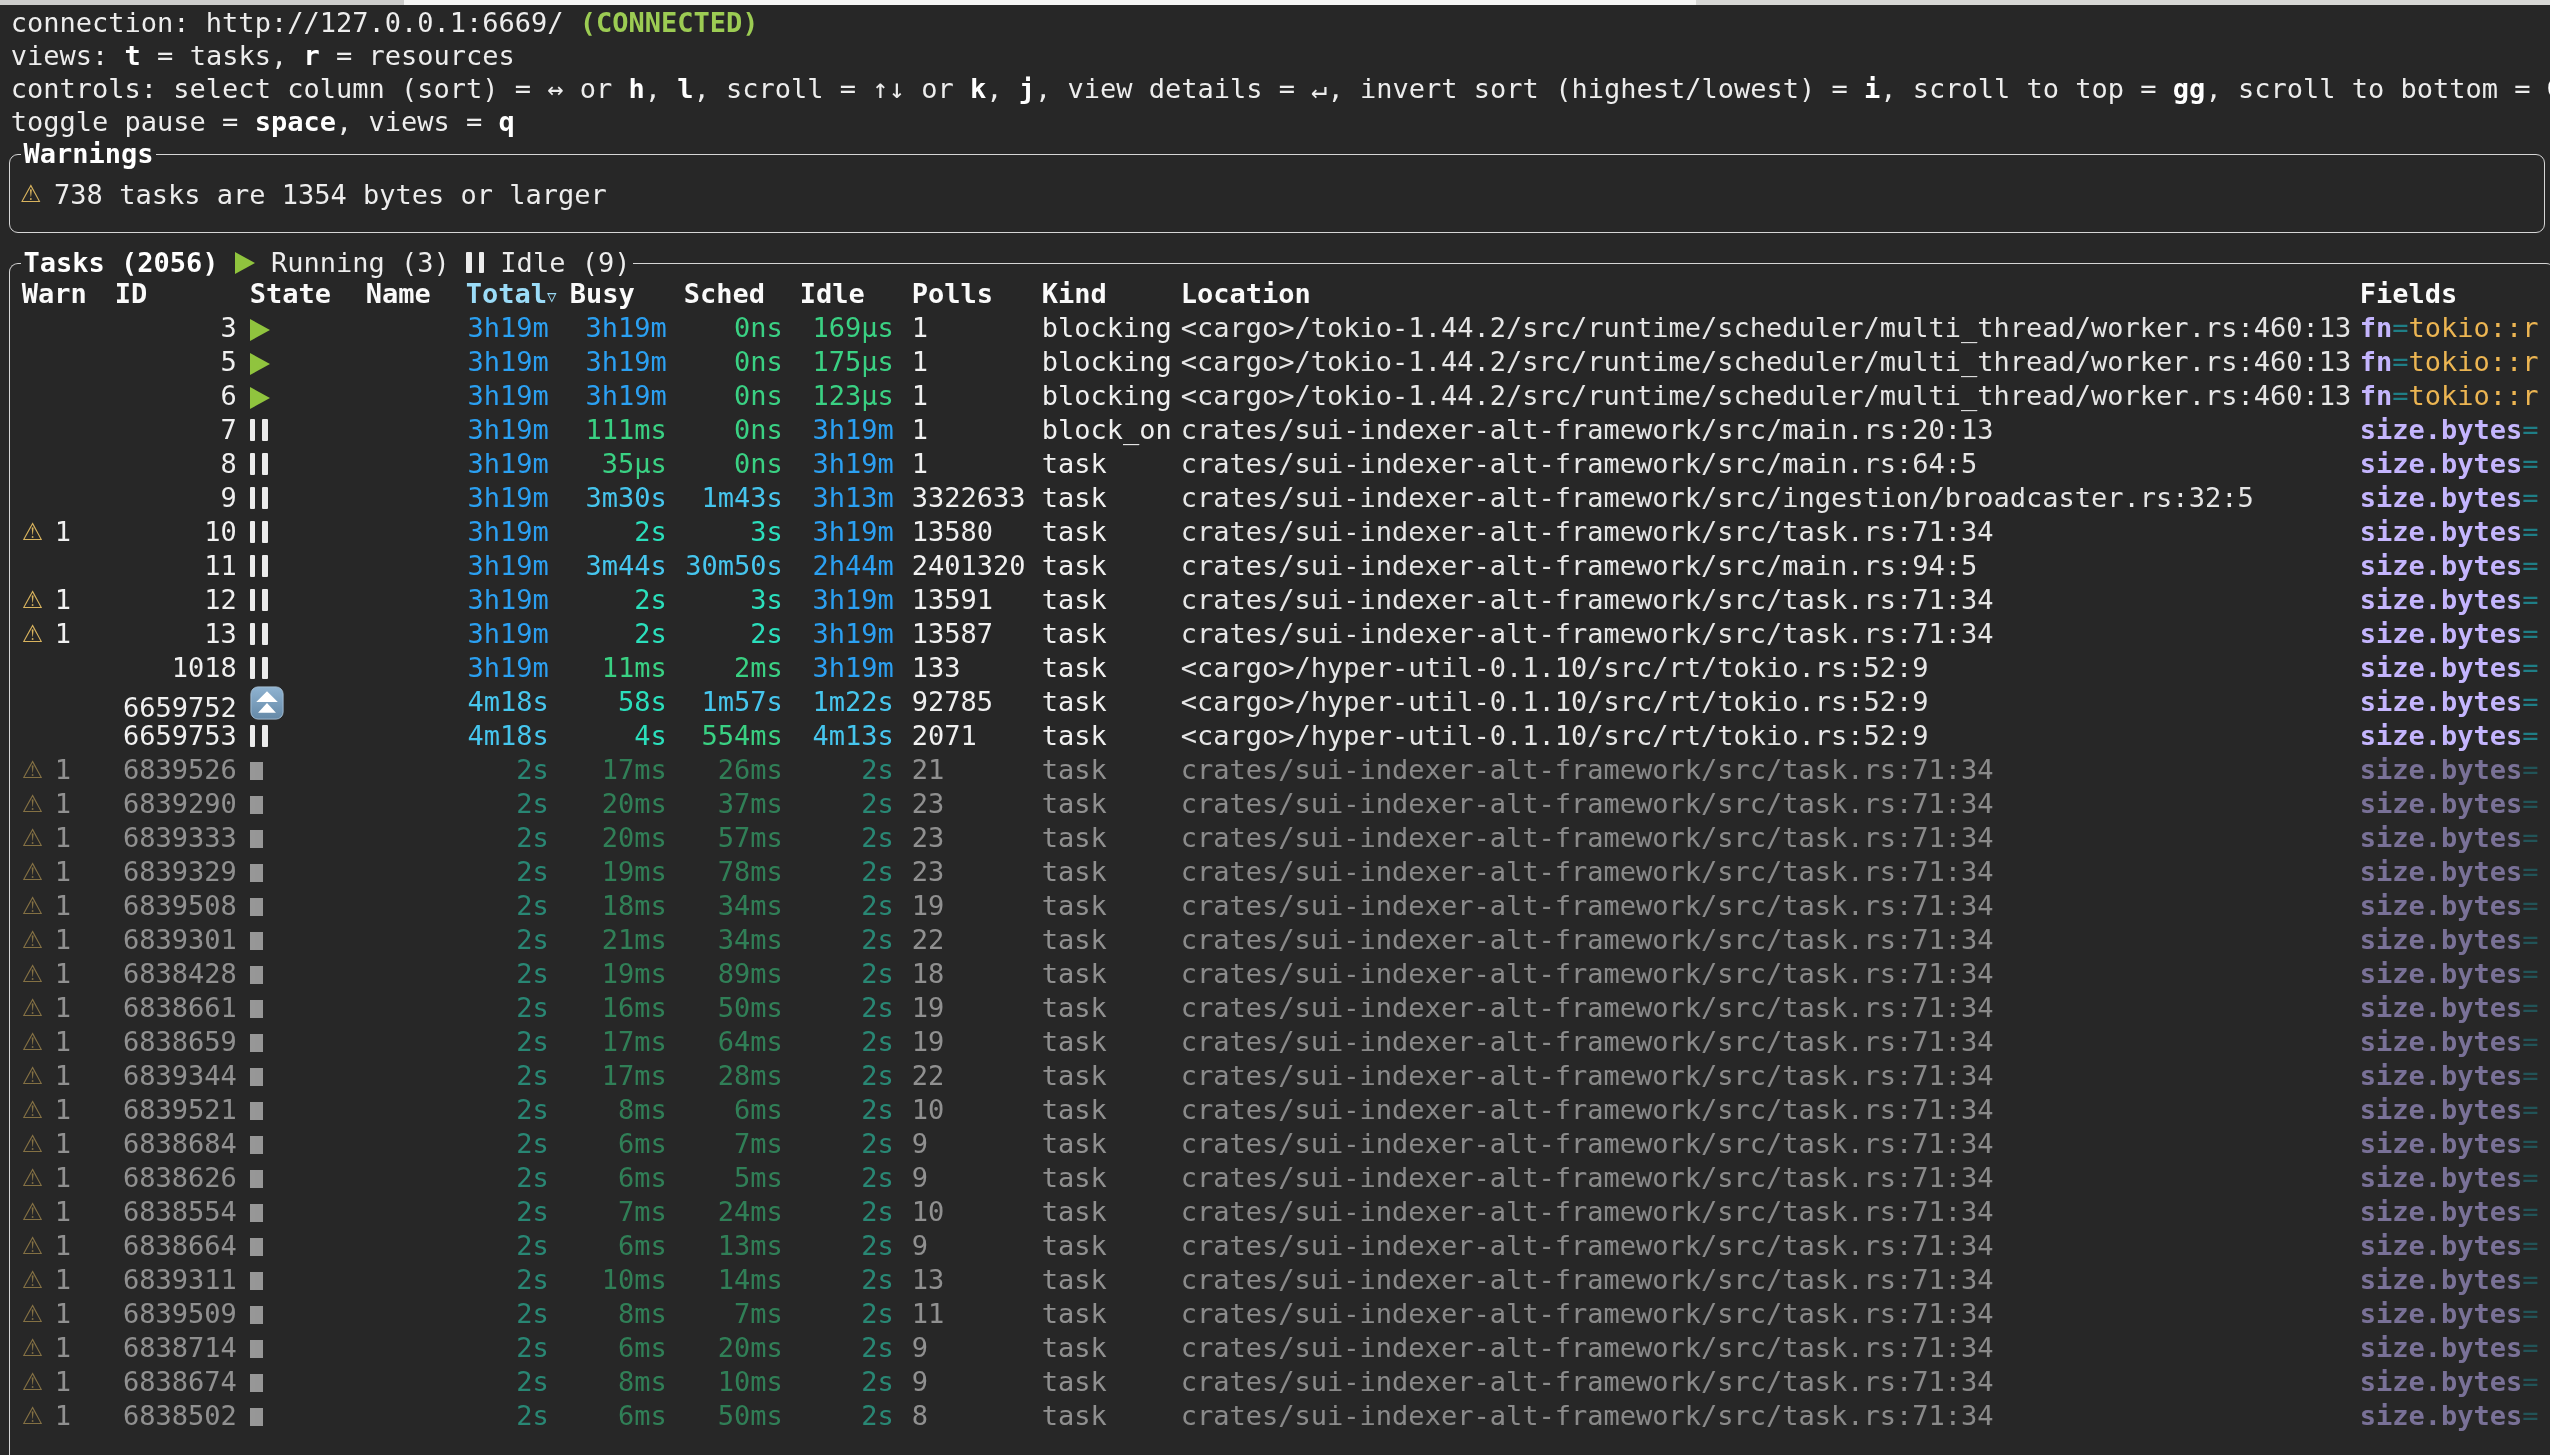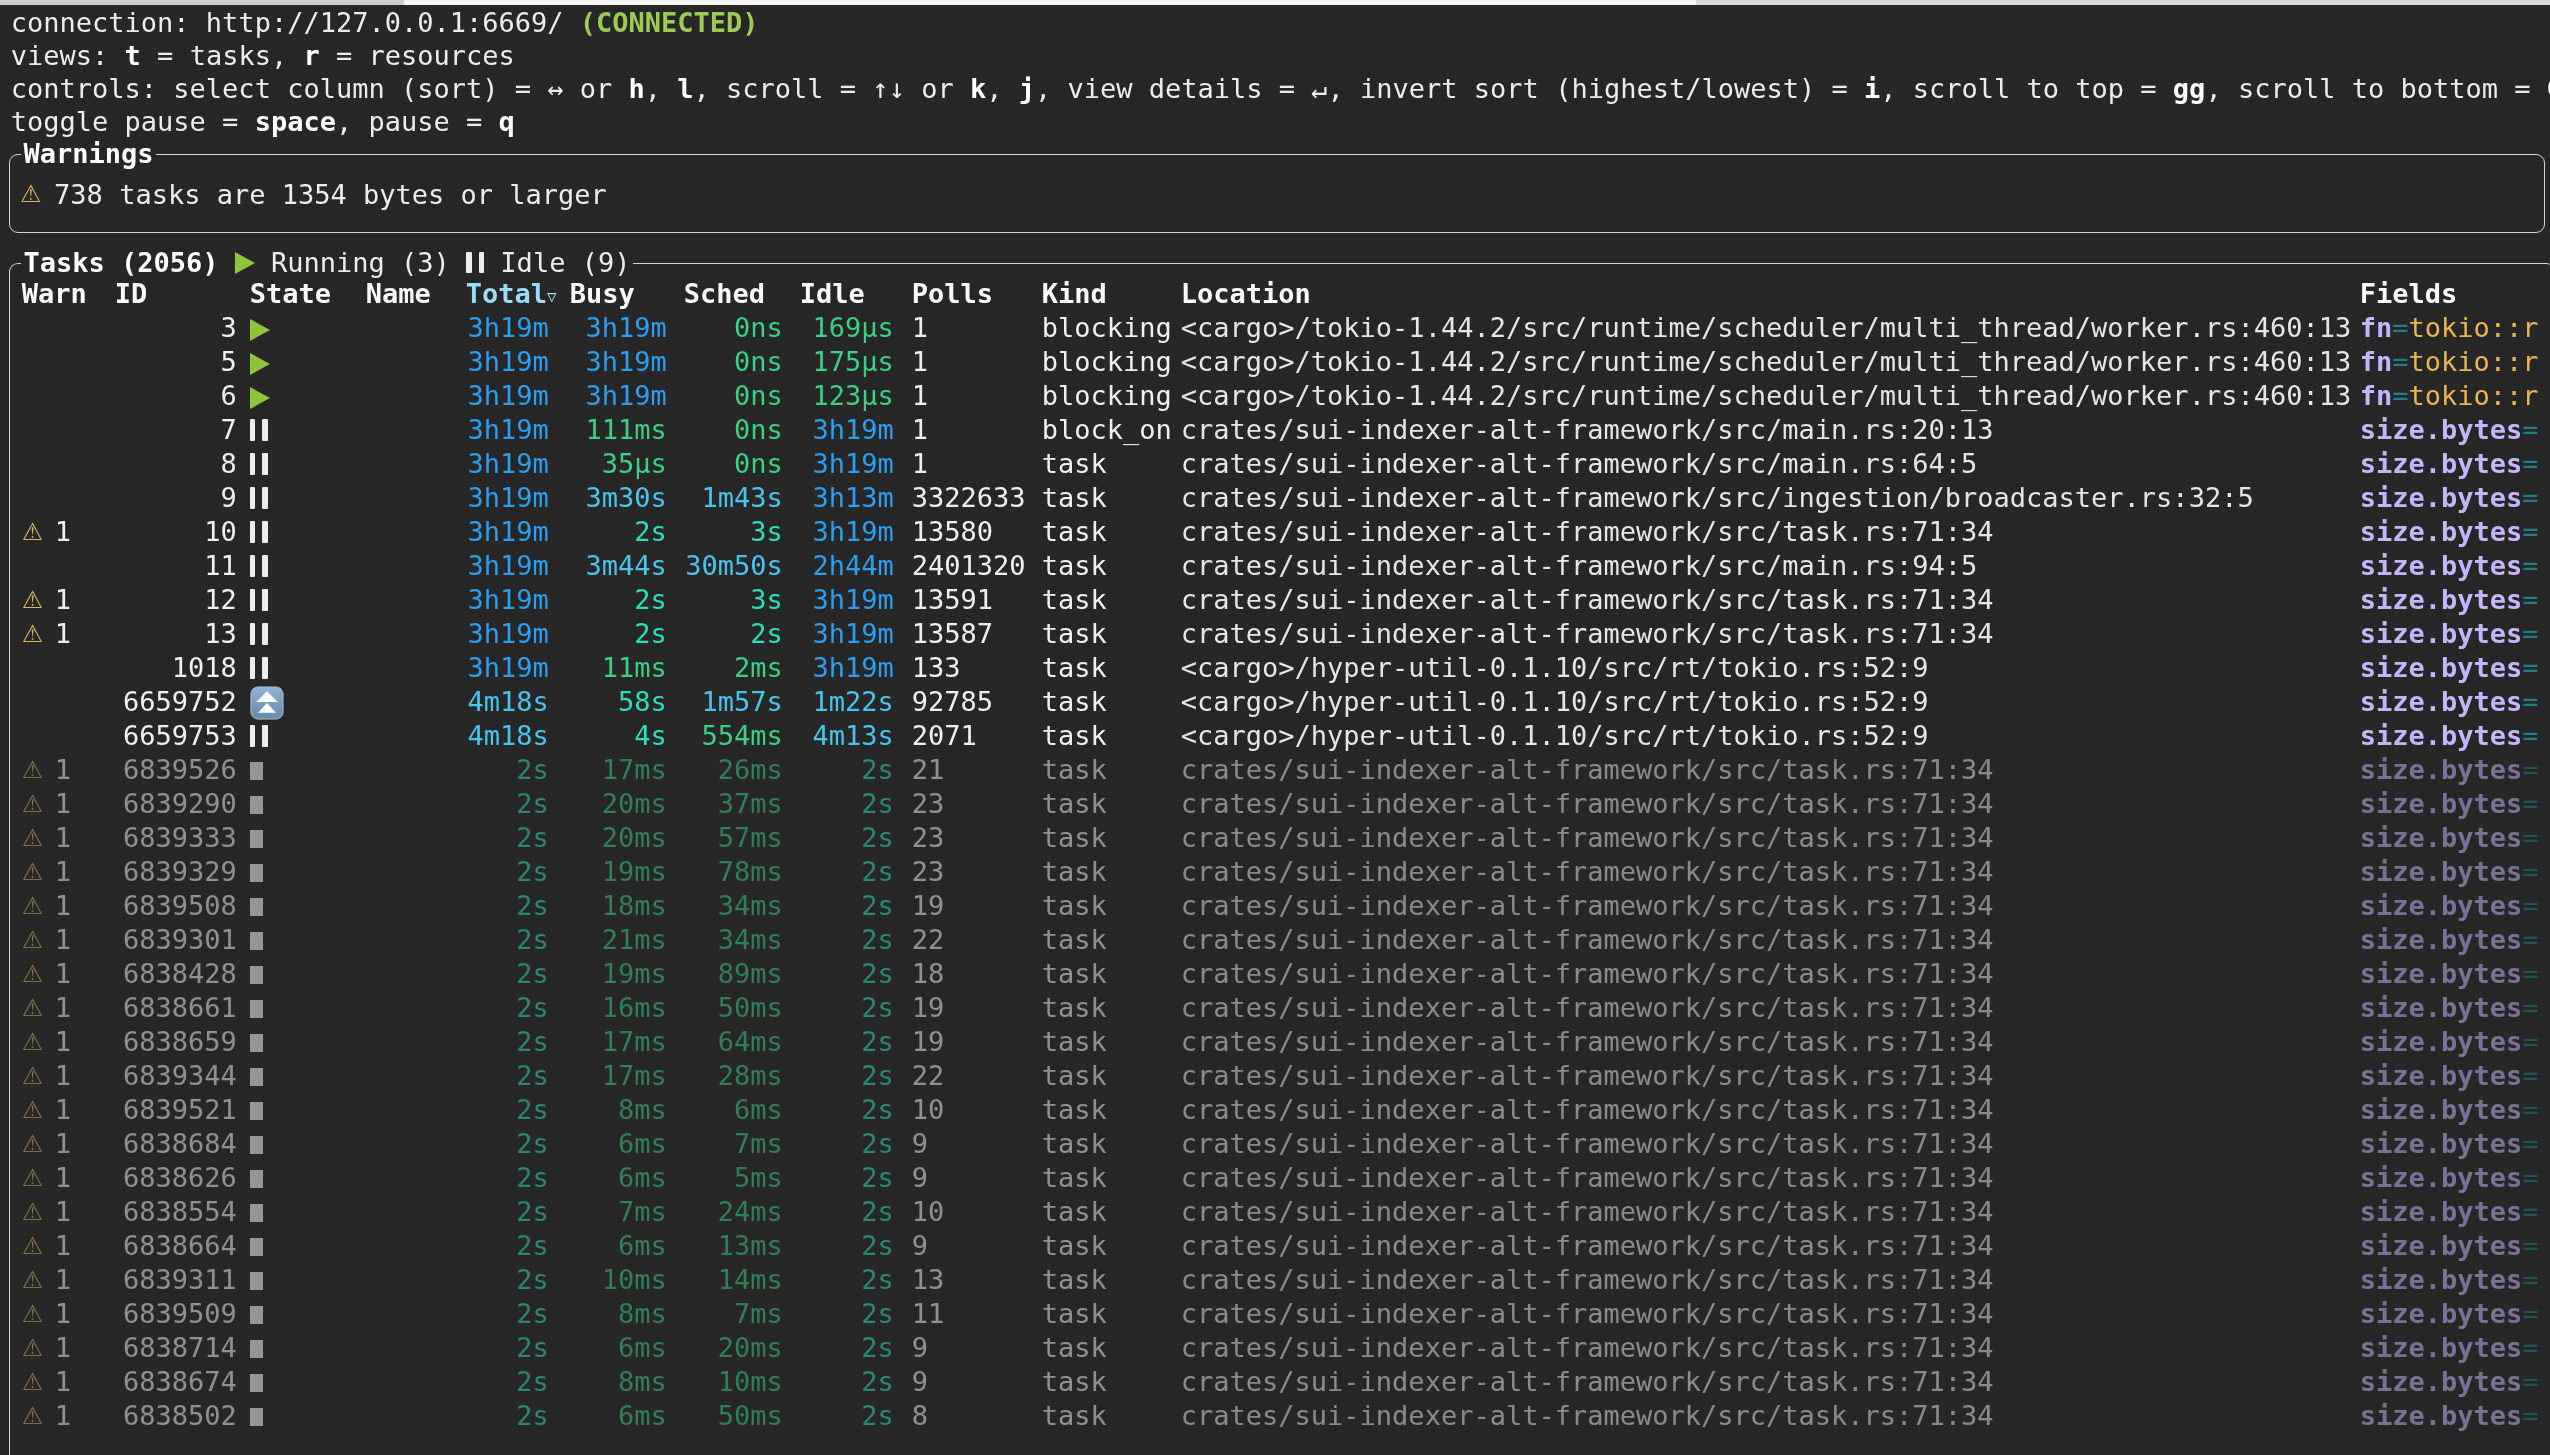--- a/index.html
+++ b/index.html
@@ -70,21 +70,21 @@
   <div id="top-sliver">
     <span class="sl" id="sl1"></span>
     <span class="sl" id="sl2"></span>
     <span class="sl" id="sl3"></span>
   </div>
 
   <div id="topbar">
       <div class="tline"><span>connection: http://127.0.0.1:6669/ </span><span class="green">(CONNECTED)</span></div>
       <div class="tline"><span>views: </span><span class="bold">t</span><span> = tasks, </span><span class="bold">r</span><span> = resources</span></div>
       <div class="tline"><span>controls: select column (sort) = ↔ or </span><span class="bold">h</span><span>, </span><span class="bold">l</span><span>, scroll = ↑↓ or </span><span class="bold">k</span><span>, </span><span class="bold">j</span><span>, view details = ↵, invert sort (highest/lowest) = </span><span class="bold">i</span><span>, scroll to top = </span><span class="bold">gg</span><span>, scroll to bottom = </span><span class="bold">G</span></div>
-      <div class="tline"><span>toggle pause = </span><span class="bold">space</span><span>, pause = </span><span class="bold">q</span></div>
+      <div class="tline"><span>toggle pause = </span><span class="bold">space</span><span>, views = </span><span class="bold">q</span></div>
     </div>
 
   <div class="panel" id="warnings-panel">
     <span class="panel-title">Warnings</span>
     <div class="warn-row">
       <span class="w-ic">⚠</span>
       <span>738 tasks are 1354 bytes or larger</span>
     </div>
   </div>
 
@@ -98,21 +98,21 @@
         <div class="trow"><span class="cell c-white num" style="left: 76px; width: 149px; padding-right: 65px;">5</span><span class="cell" style="left: 238px;"><span class="ic-play"></span></span><span class="cell t-h num" style="left: 377px; width: 160px;">3h19m</span><span class="cell t-h num" style="left: 551px; width: 104px;">3h19m</span><span class="cell t-sub num" style="left: 667px; width: 104px;">0ns</span><span class="cell t-sub num" style="left: 778px; width: 104px;">175µs</span><span class="cell c-white" style="left: 900px;">1</span><span class="cell c-white" style="left: 1030px;">blocking</span><span class="cell c-loc" style="left: 1169px;">&lt;cargo&gt;/tokio-1.44.2/src/runtime/scheduler/multi_thread/worker.rs:460:13</span><span class="cell" style="left: 2348px;"><span class="f-key">fn</span><span class="f-eq">=</span><span class="f-val">tokio::r</span></span></div>
         <div class="trow"><span class="cell c-white num" style="left: 76px; width: 149px; padding-right: 65px;">6</span><span class="cell" style="left: 238px;"><span class="ic-play"></span></span><span class="cell t-h num" style="left: 377px; width: 160px;">3h19m</span><span class="cell t-h num" style="left: 551px; width: 104px;">3h19m</span><span class="cell t-sub num" style="left: 667px; width: 104px;">0ns</span><span class="cell t-sub num" style="left: 778px; width: 104px;">123µs</span><span class="cell c-white" style="left: 900px;">1</span><span class="cell c-white" style="left: 1030px;">blocking</span><span class="cell c-loc" style="left: 1169px;">&lt;cargo&gt;/tokio-1.44.2/src/runtime/scheduler/multi_thread/worker.rs:460:13</span><span class="cell" style="left: 2348px;"><span class="f-key">fn</span><span class="f-eq">=</span><span class="f-val">tokio::r</span></span></div>
         <div class="trow"><span class="cell c-white num" style="left: 76px; width: 149px; padding-right: 65px;">7</span><span class="cell" style="left: 238px;"><span class="ic-pause"><i></i><i></i></span></span><span class="cell t-h num" style="left: 377px; width: 160px;">3h19m</span><span class="cell t-sub num" style="left: 551px; width: 104px;">111ms</span><span class="cell t-sub num" style="left: 667px; width: 104px;">0ns</span><span class="cell t-h num" style="left: 778px; width: 104px;">3h19m</span><span class="cell c-white" style="left: 900px;">1</span><span class="cell c-white" style="left: 1030px;">block_on</span><span class="cell c-loc" style="left: 1169px;">crates/sui-indexer-alt-framework/src/main.rs:20:13</span><span class="cell" style="left: 2348px;"><span class="f-key">size.bytes</span><span class="f-eq">=</span></span></div>
         <div class="trow"><span class="cell c-white num" style="left: 76px; width: 149px; padding-right: 65px;">8</span><span class="cell" style="left: 238px;"><span class="ic-pause"><i></i><i></i></span></span><span class="cell t-h num" style="left: 377px; width: 160px;">3h19m</span><span class="cell t-sub num" style="left: 551px; width: 104px;">35µs</span><span class="cell t-sub num" style="left: 667px; width: 104px;">0ns</span><span class="cell t-h num" style="left: 778px; width: 104px;">3h19m</span><span class="cell c-white" style="left: 900px;">1</span><span class="cell c-white" style="left: 1030px;">task</span><span class="cell c-loc" style="left: 1169px;">crates/sui-indexer-alt-framework/src/main.rs:64:5</span><span class="cell" style="left: 2348px;"><span class="f-key">size.bytes</span><span class="f-eq">=</span></span></div>
         <div class="trow"><span class="cell c-white num" style="left: 76px; width: 149px; padding-right: 65px;">9</span><span class="cell" style="left: 238px;"><span class="ic-pause"><i></i><i></i></span></span><span class="cell t-h num" style="left: 377px; width: 160px;">3h19m</span><span class="cell t-m num" style="left: 551px; width: 104px;">3m30s</span><span class="cell t-m num" style="left: 667px; width: 104px;">1m43s</span><span class="cell t-h num" style="left: 778px; width: 104px;">3h13m</span><span class="cell c-white" style="left: 900px;">3322633</span><span class="cell c-white" style="left: 1030px;">task</span><span class="cell c-loc" style="left: 1169px;">crates/sui-indexer-alt-framework/src/ingestion/broadcaster.rs:32:5</span><span class="cell" style="left: 2348px;"><span class="f-key">size.bytes</span><span class="f-eq">=</span></span></div>
         <div class="trow"><span class="cell w-ic" style="left: 10px; font-family: &quot;DejaVu Sans&quot;, sans-serif;">⚠</span><span class="cell c-white" style="left: 43px;">1</span><span class="cell c-white num" style="left: 76px; width: 149px; padding-right: 65px;">10</span><span class="cell" style="left: 238px;"><span class="ic-pause"><i></i><i></i></span></span><span class="cell t-h num" style="left: 377px; width: 160px;">3h19m</span><span class="cell t-s num" style="left: 551px; width: 104px;">2s</span><span class="cell t-s num" style="left: 667px; width: 104px;">3s</span><span class="cell t-h num" style="left: 778px; width: 104px;">3h19m</span><span class="cell c-white" style="left: 900px;">13580</span><span class="cell c-white" style="left: 1030px;">task</span><span class="cell c-loc" style="left: 1169px;">crates/sui-indexer-alt-framework/src/task.rs:71:34</span><span class="cell" style="left: 2348px;"><span class="f-key">size.bytes</span><span class="f-eq">=</span></span></div>
         <div class="trow"><span class="cell c-white num" style="left: 76px; width: 149px; padding-right: 65px;">11</span><span class="cell" style="left: 238px;"><span class="ic-pause"><i></i><i></i></span></span><span class="cell t-h num" style="left: 377px; width: 160px;">3h19m</span><span class="cell t-m num" style="left: 551px; width: 104px;">3m44s</span><span class="cell t-m num" style="left: 667px; width: 104px;">30m50s</span><span class="cell t-h num" style="left: 778px; width: 104px;">2h44m</span><span class="cell c-white" style="left: 900px;">2401320</span><span class="cell c-white" style="left: 1030px;">task</span><span class="cell c-loc" style="left: 1169px;">crates/sui-indexer-alt-framework/src/main.rs:94:5</span><span class="cell" style="left: 2348px;"><span class="f-key">size.bytes</span><span class="f-eq">=</span></span></div>
         <div class="trow"><span class="cell w-ic" style="left: 10px; font-family: &quot;DejaVu Sans&quot;, sans-serif;">⚠</span><span class="cell c-white" style="left: 43px;">1</span><span class="cell c-white num" style="left: 76px; width: 149px; padding-right: 65px;">12</span><span class="cell" style="left: 238px;"><span class="ic-pause"><i></i><i></i></span></span><span class="cell t-h num" style="left: 377px; width: 160px;">3h19m</span><span class="cell t-s num" style="left: 551px; width: 104px;">2s</span><span class="cell t-s num" style="left: 667px; width: 104px;">3s</span><span class="cell t-h num" style="left: 778px; width: 104px;">3h19m</span><span class="cell c-white" style="left: 900px;">13591</span><span class="cell c-white" style="left: 1030px;">task</span><span class="cell c-loc" style="left: 1169px;">crates/sui-indexer-alt-framework/src/task.rs:71:34</span><span class="cell" style="left: 2348px;"><span class="f-key">size.bytes</span><span class="f-eq">=</span></span></div>
         <div class="trow"><span class="cell w-ic" style="left: 10px; font-family: &quot;DejaVu Sans&quot;, sans-serif;">⚠</span><span class="cell c-white" style="left: 43px;">1</span><span class="cell c-white num" style="left: 76px; width: 149px; padding-right: 65px;">13</span><span class="cell" style="left: 238px;"><span class="ic-pause"><i></i><i></i></span></span><span class="cell t-h num" style="left: 377px; width: 160px;">3h19m</span><span class="cell t-s num" style="left: 551px; width: 104px;">2s</span><span class="cell t-s num" style="left: 667px; width: 104px;">2s</span><span class="cell t-h num" style="left: 778px; width: 104px;">3h19m</span><span class="cell c-white" style="left: 900px;">13587</span><span class="cell c-white" style="left: 1030px;">task</span><span class="cell c-loc" style="left: 1169px;">crates/sui-indexer-alt-framework/src/task.rs:71:34</span><span class="cell" style="left: 2348px;"><span class="f-key">size.bytes</span><span class="f-eq">=</span></span></div>
         <div class="trow"><span class="cell c-white num" style="left: 76px; width: 149px; padding-right: 49px;">1018</span><span class="cell" style="left: 238px;"><span class="ic-pause"><i></i><i></i></span></span><span class="cell t-h num" style="left: 377px; width: 160px;">3h19m</span><span class="cell t-sub num" style="left: 551px; width: 104px;">11ms</span><span class="cell t-sub num" style="left: 667px; width: 104px;">2ms</span><span class="cell t-h num" style="left: 778px; width: 104px;">3h19m</span><span class="cell c-white" style="left: 900px;">133</span><span class="cell c-white" style="left: 1030px;">task</span><span class="cell c-loc" style="left: 1169px;">&lt;cargo&gt;/hyper-util-0.1.10/src/rt/tokio.rs:52:9</span><span class="cell" style="left: 2348px;"><span class="f-key">size.bytes</span><span class="f-eq">=</span></span></div>
-        <div class="trow"><span class="cell c-white num" style="left: 76px; width: 149px; padding-right: 0px;">6659752</span><span class="cell" style="left: 238px;"><span class="ic-burst"><svg width="34" height="36" viewBox="0 0 38 40">
+        <div class="trow"><span class="cell c-white num" style="left: 76px; width: 149px; padding-right: 0px; margin-top: 6px;">6659752</span><span class="cell" style="left: 238px;"><span class="ic-burst"><svg width="34" height="36" viewBox="0 0 38 40">
                 <defs>
                   <linearGradient id="bg1" x1="0" y1="0" x2="0" y2="1">
                     <stop offset="0" stop-color="#8fb3d1"></stop>
                     <stop offset="1" stop-color="#6589a7"></stop>
                   </linearGradient>
                 </defs>
                 <rect x="1" y="2" width="36" height="36" rx="8" fill="url(#bg1)" stroke="#a9c3d8" stroke-width="1"></rect>
                 <polygon points="19,7 7,19 31,19" fill="#ffffff"></polygon>
                 <polygon points="19,20 9,31 29,31" fill="#ffffff"></polygon>
               </svg></span></span><span class="cell t-m num" style="left: 377px; width: 160px;">4m18s</span><span class="cell t-s num" style="left: 551px; width: 104px;">58s</span><span class="cell t-m num" style="left: 667px; width: 104px;">1m57s</span><span class="cell t-m num" style="left: 778px; width: 104px;">1m22s</span><span class="cell c-white" style="left: 900px;">92785</span><span class="cell c-white" style="left: 1030px;">task</span><span class="cell c-loc" style="left: 1169px;">&lt;cargo&gt;/hyper-util-0.1.10/src/rt/tokio.rs:52:9</span><span class="cell" style="left: 2348px;"><span class="f-key">size.bytes</span><span class="f-eq">=</span></span></div>

